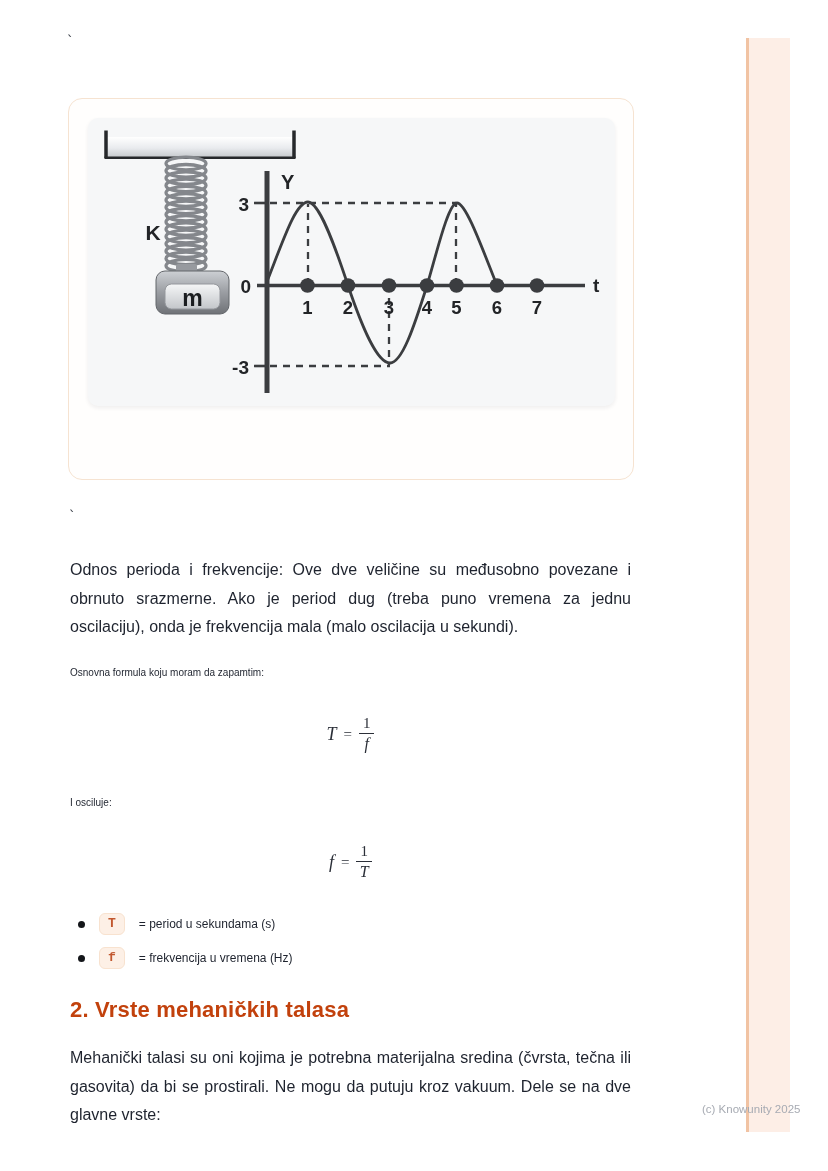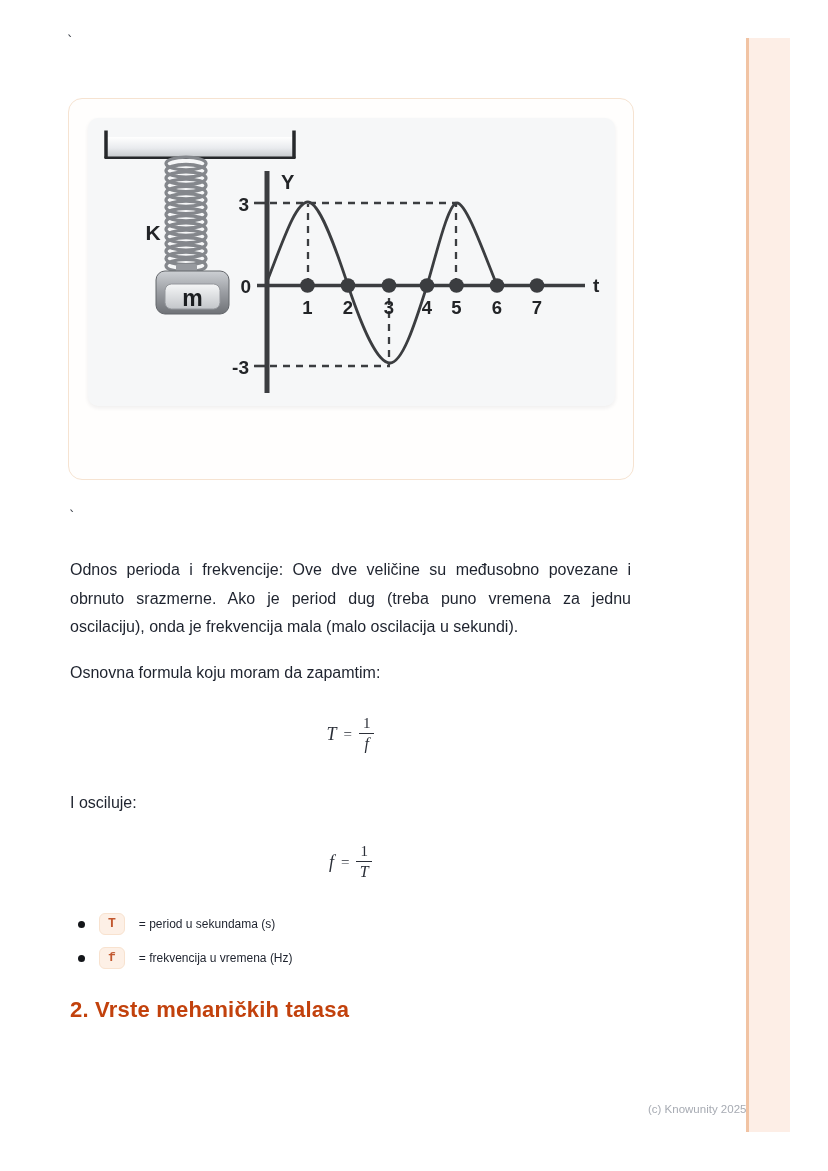--- a/index.html
+++ b/index.html
@@ -28,21 +28,21 @@
   }
   .figure-panel svg { display:block; width:527px; height:288px; }
   .figure-caption {
     position:absolute; left:0; top:324px; width:100%;
     text-align:center; font-style:italic; font-size:15px; color:#6b7280;
   }
 
   
   .para { width:561px; font-size:16px; line-height:28.5px; text-align:justify; }
   .para .bold { font-weight:400; }
-  .single-line { font-size:16px; line-height:24px; }
+  .single-line { font-size:10px; line-height:24px; }
 
   
   .formula-row { width:561px; display:flex; justify-content:center; align-items:center; }
   .formula {
     display:inline-flex; align-items:center; gap:7px;
     font-family:"Liberation Serif", serif; color:#2b2f38;
   }
   .f-var { font-style:italic; font-size:18px; }
   .f-eq  { font-size:15px; }
   .frac  { display:inline-flex; flex-direction:column; align-items:center; line-height:1; }
@@ -214,16 +214,17 @@
     </div>
     <div class="bullet-row">
       <span class="bullet-dot"></span>
       <span class="code-badge">f</span>
       <span class="bullet-text">= frekvencija u vremena (Hz)</span>
     </div>
   </div>
 
   <h2 class="abs section-heading" style="left:70px; top:997px;">2. Vrste mehaničkih talasa</h2>
 
-
-  <span class="abs watermark" style="left:648px; top:1103px;">(c) Knowunity 2025</span>
+  <p class="abs para" style="left:70px; top:1044px;">Mehanički talasi su oni kojima je potrebna materijalna sredina (čvrsta, tečna ili gasovita) da bi se prostirali. Ne mogu da putuju kroz vakuum. Dele se na dve glavne vrste:</p>
+
+  <span class="abs watermark" style="left:702px; top:1103px;">(c) Knowunity 2025</span>
 
 </div>
 
 </body></html>

